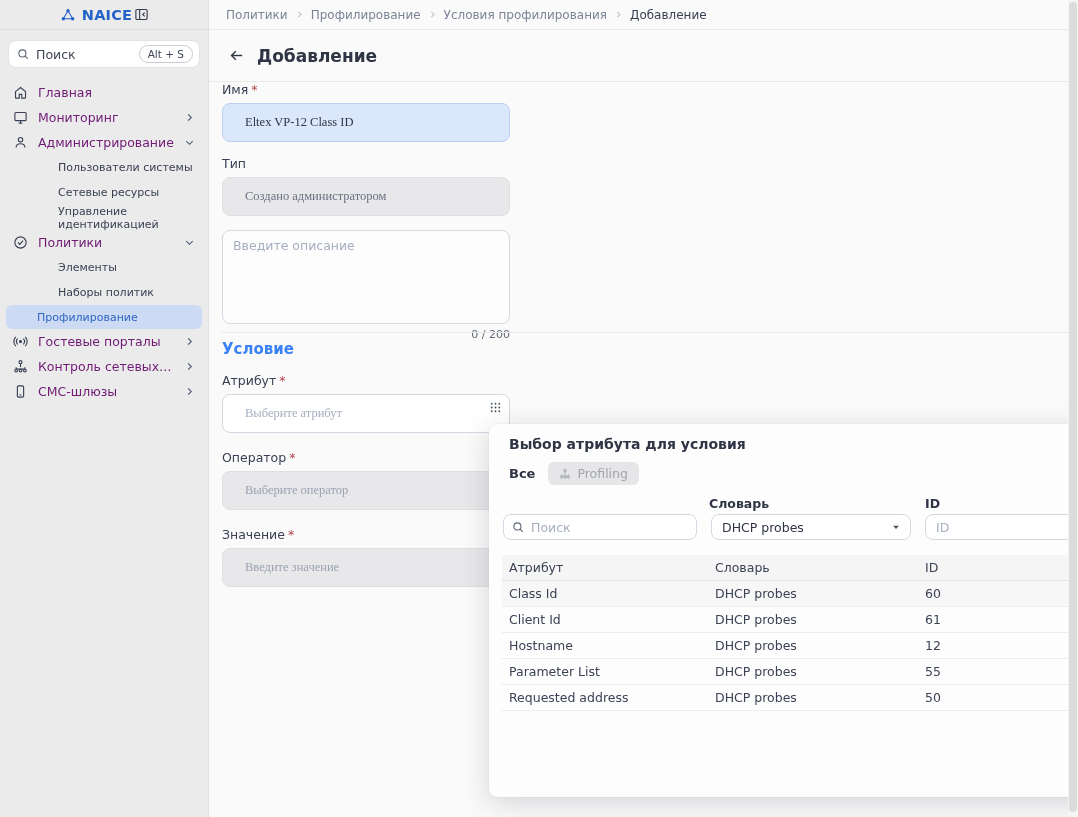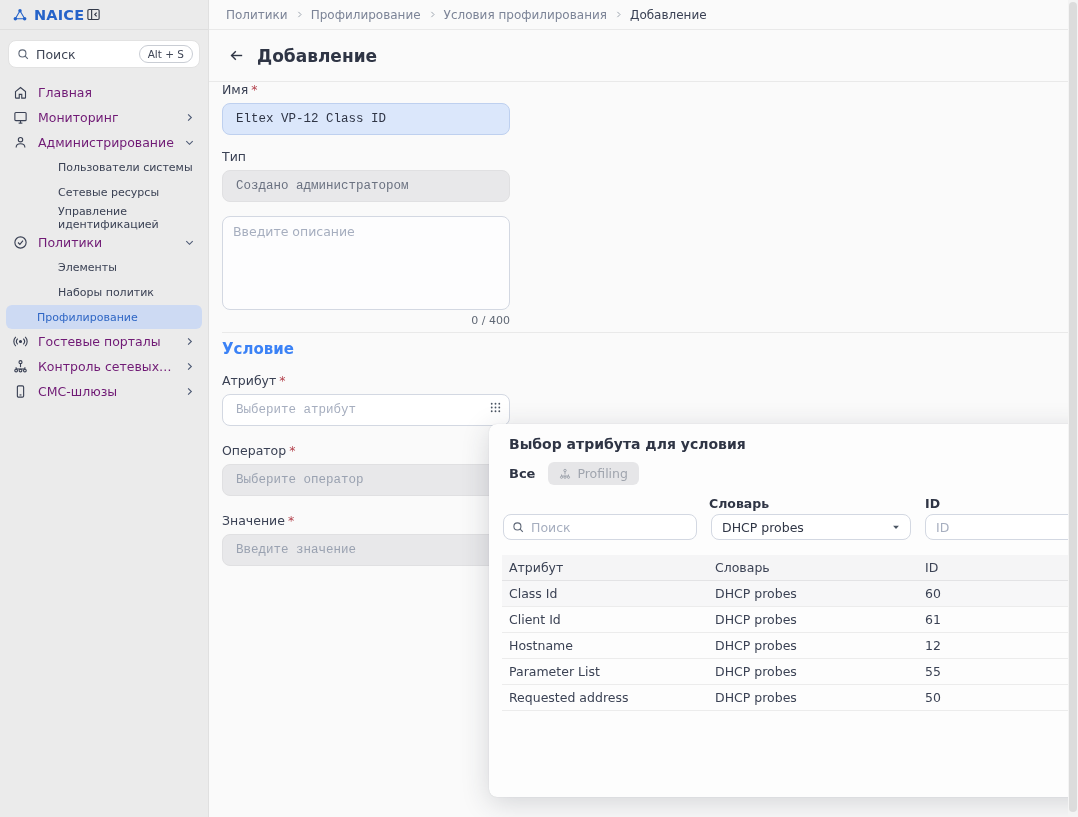--- a/index.html
+++ b/index.html
@@ -7,21 +7,21 @@
   body {
     font-family:"DejaVu Sans","Liberation Sans",sans-serif;
     font-size:12.5px; color:#3a4154; background:#fafafa; position:relative;
   }
   
   .sidebar {
     position:absolute; left:0; top:0; width:209px; height:817px;
     background:#ebebeb; border-right:1px solid #e0e0e0;
   }
   .sidebar-top {
-    height:30px; display:flex; align-items:center; justify-content:flex-start;
+    height:30px; display:flex; align-items:center; justify-content:center;
     padding:0 10px 0 12px; border-bottom:1px solid #dedede;
   }
   .brand { display:flex; align-items:center; gap:6px; cursor:pointer; }
   .brand-name { color:#2563c9; font-weight:700; font-size:14.5px; letter-spacing:.2px; }
   .collapse-btn { width:18px; height:18px; display:flex; align-items:center; justify-content:center; cursor:pointer; }
   .search-wrap { padding:10px 8px 6px 8px; }
   .search-box {
     background:#fff; border:1px solid #e2e2e2; border-radius:8px; height:28px;
     display:flex; align-items:center; padding:0 6px 0 8px; gap:6px;
   }
@@ -63,22 +63,22 @@
     height:52px; display:flex; align-items:center; gap:11px;
     padding-left:17px; border-bottom:1px solid #e9e9e9;
   }
   .back-btn { width:20px; height:20px; display:flex; align-items:center; justify-content:center; cursor:pointer; }
   .page-title { font-size:17px; font-weight:600; color:#2f3545; }
   
   .form { position:absolute; left:13px; top:82px; width:288px; }
   .f-label { font-size:12.5px; color:#3a4154; margin-bottom:6px; }
   .req { color:#b4434e; margin-left:3px; }
   .f-input {
-    width:288px; height:32px; border:1px solid #d3d8e2; border-radius:8px;
-    padding:0 13px; font-family:Liberation Mono, monospace; font-size:12.5px; color:#2f3545;
+    width:288px; height:39px; border:1px solid #d3d8e2; border-radius:8px;
+    padding:0 22px; font-family:Liberation Serif, serif; font-size:12.5px; color:#2f3545;
     background:#fff; outline:none; display:block;
   }
   .f-input.filled { background:#dbe7fb; border-color:#bed0ef; }
   .f-input.disabled { background:#e8e8ea; border-color:#e0e0e2; color:#6a7180; }
   .f-input.disabled::placeholder { color:#9aa2b1; opacity:1; }
   .f-input::placeholder { color:#a6aebf; opacity:1; }
   .f-textarea {
     width:288px; height:94px; border:1px solid #d3d8e2; border-radius:8px;
     padding:7px 10px; font-family:inherit; font-size:12.5px; color:#2f3545;
     background:#fdfdfe; outline:none; resize:none; display:block;
@@ -325,21 +325,21 @@
   <div class="form">
     <div class="f-label">
       <span>Имя</span><span class="req">*</span>
     </div>
     <input class="f-input filled" value="Eltex VP-12 Class ID" style="">
     <div class="gap14"></div>
     <div class="f-label">Тип</div>
     <input class="f-input disabled" disabled="" value="Создано администратором" style="">
     <div class="gap14"></div>
     <textarea class="f-textarea" placeholder="Введите описание" style=""></textarea>
-    <div class="counter">0 / 400</div>
+    <div class="counter">0 / 200</div>
   </div>
 
   <div class="divider"></div>
   <div class="section-title">Условие</div>
 
   <div class="cond-form">
     <div class="f-label">
       <span>Атрибут</span><span class="req">*</span>
     </div>
     <div class="attr-wrap">

